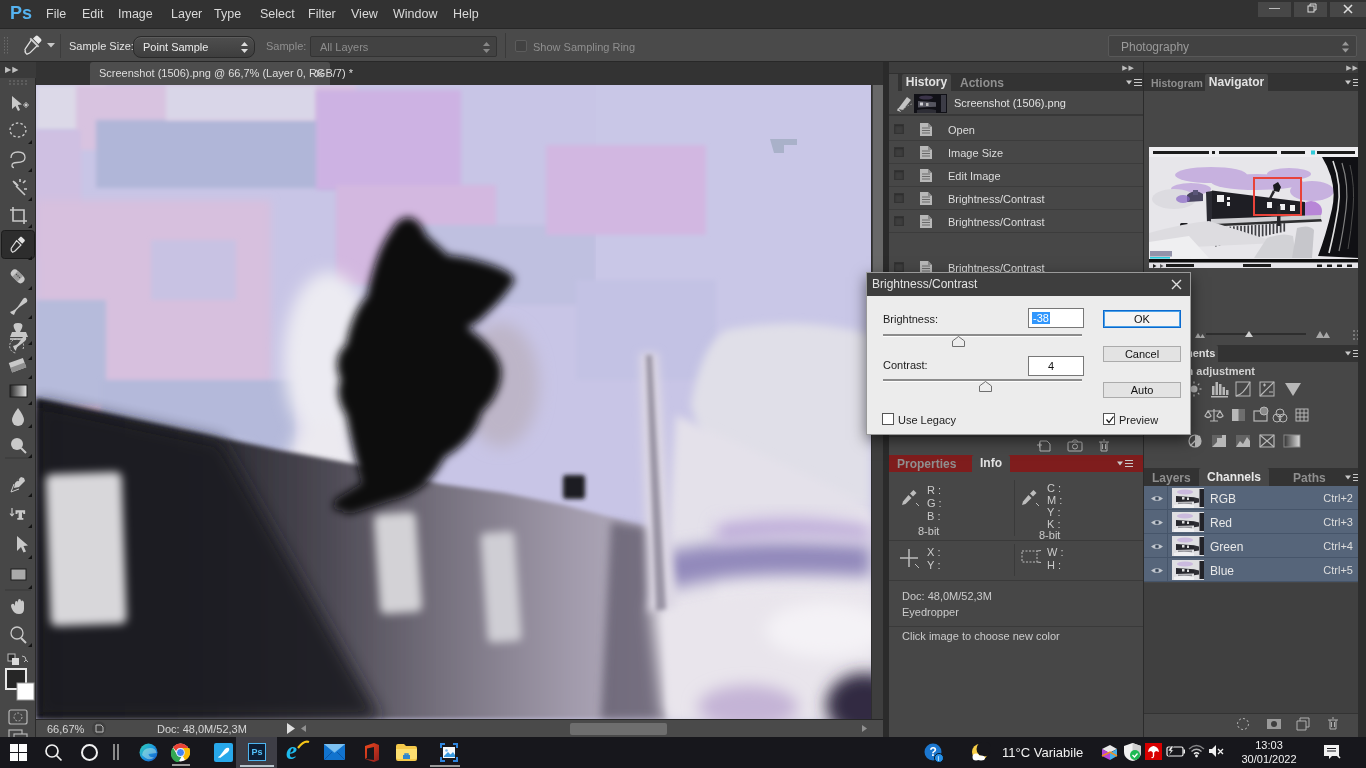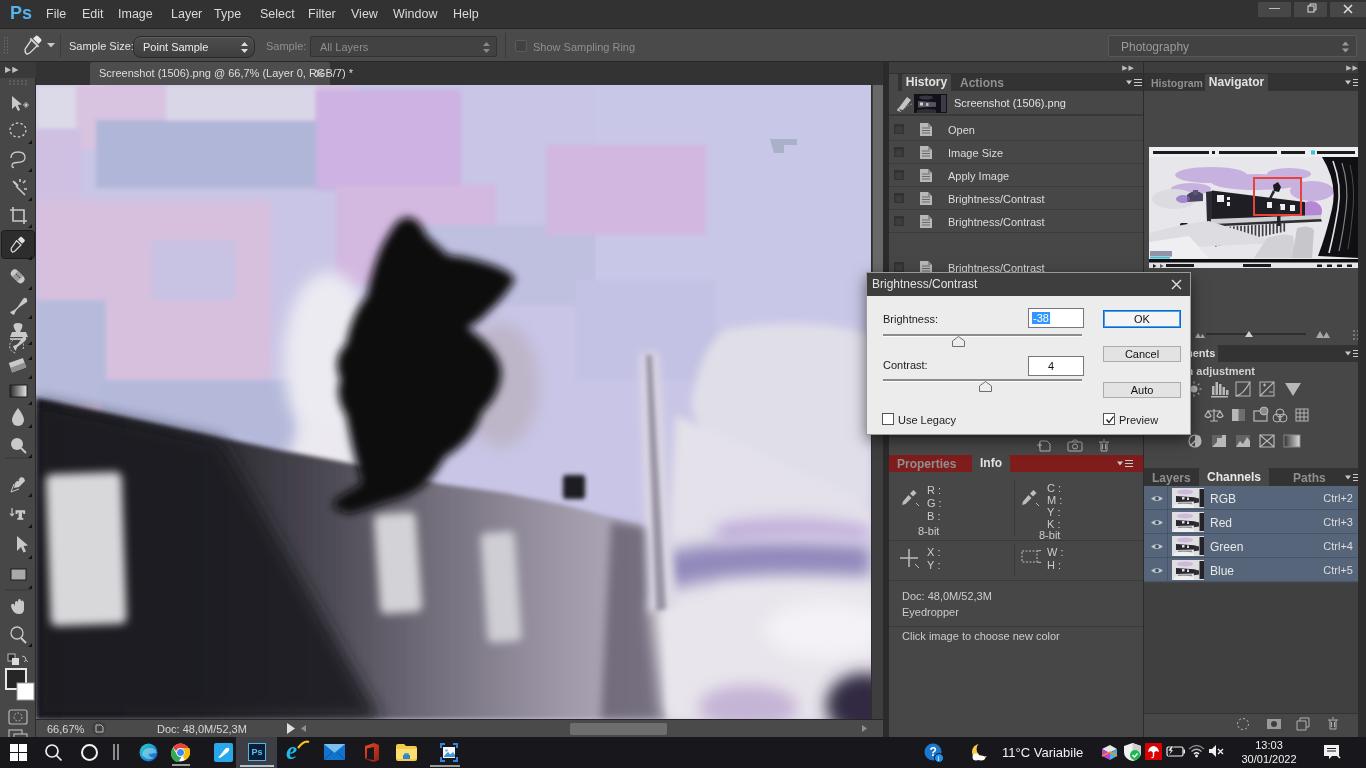--- a/index.html
+++ b/index.html
@@ -364,21 +364,21 @@
           </svg>
       <div class="a" style="left:59px;top:6px;font-size:11px;color:#dcdcdc;">Image Size</div>
     </div>
         <div class="a" style="left:0;top:73px;width:254px;height:23px;border-bottom:1px solid #3c3c3c;">
       <div class="a" style="left:5px;top:6px;width:10px;height:10px;background:#3e3e3e;border:1px solid #333;box-shadow:inset 0 1px 2px #2a2a2a;"></div>
       <svg class="a" style="left:30px;top:4px;" width="14" height="15">
             <path d="M1 1h8l4 4v9H1z" fill="#b8b8b8"></path>
             <path d="M9 1v4h4" fill="#8a8a8a"></path>
             <path d="M3 6h8M3 8.5h8M3 11h8" stroke="#6a6a6a"></path>
           </svg>
-      <div class="a" style="left:59px;top:6px;font-size:11px;color:#dcdcdc;">Apply Image</div>
+      <div class="a" style="left:59px;top:6px;font-size:11px;color:#dcdcdc;">Edit Image</div>
     </div>
         <div class="a" style="left:0;top:96px;width:254px;height:23px;border-bottom:1px solid #3c3c3c;">
       <div class="a" style="left:5px;top:6px;width:10px;height:10px;background:#3e3e3e;border:1px solid #333;box-shadow:inset 0 1px 2px #2a2a2a;"></div>
       <svg class="a" style="left:30px;top:4px;" width="14" height="15">
             <path d="M1 1h8l4 4v9H1z" fill="#b8b8b8"></path>
             <path d="M9 1v4h4" fill="#8a8a8a"></path>
             <path d="M3 6h8M3 8.5h8M3 11h8" stroke="#6a6a6a"></path>
           </svg>
       <div class="a" style="left:59px;top:6px;font-size:11px;color:#dcdcdc;">Brightness/Contrast</div>
     </div>

